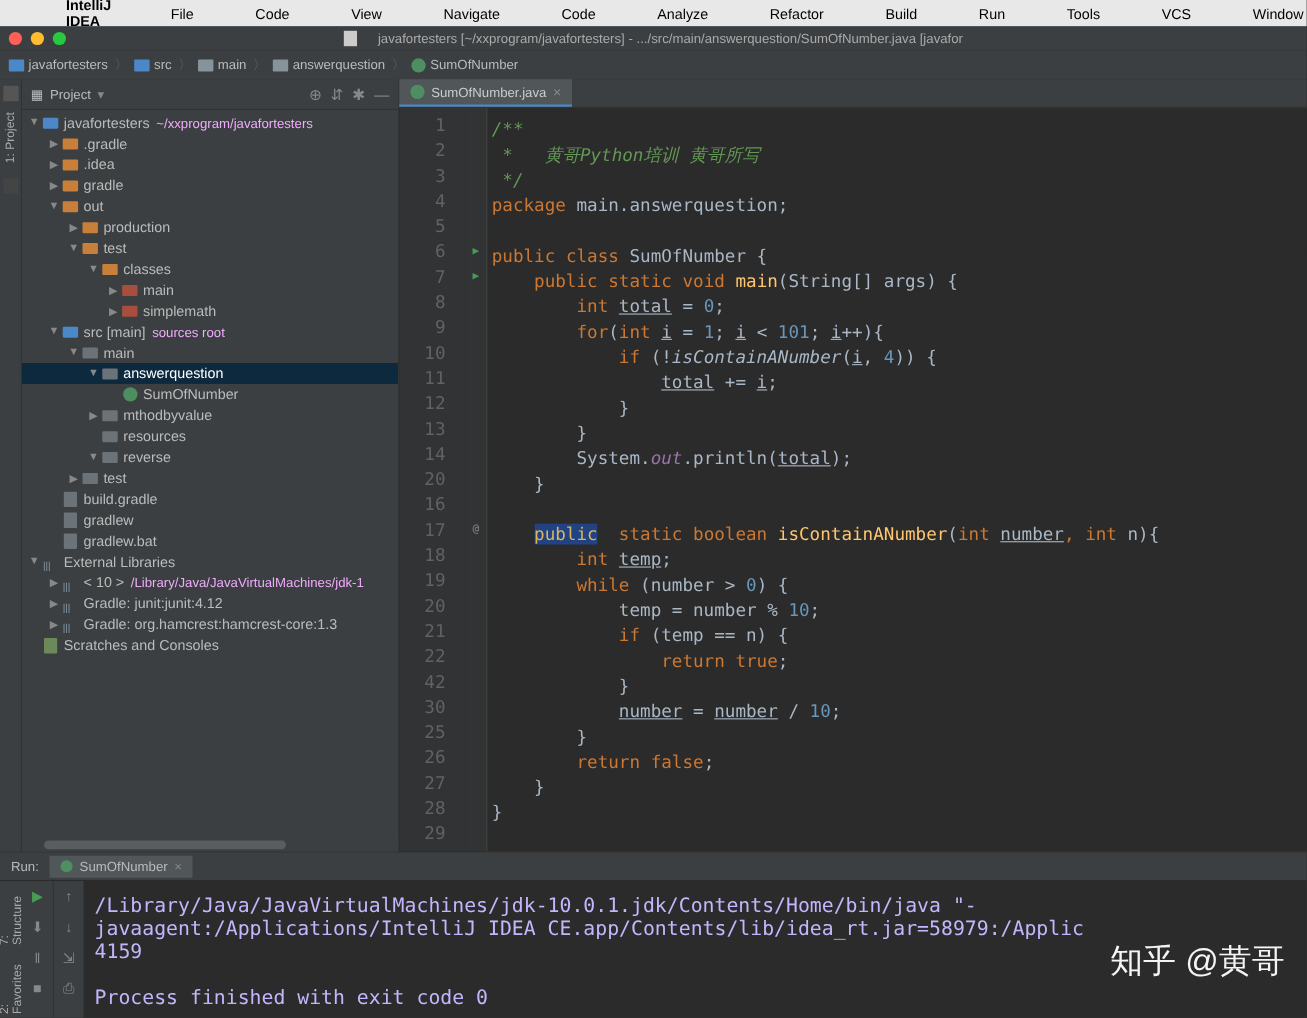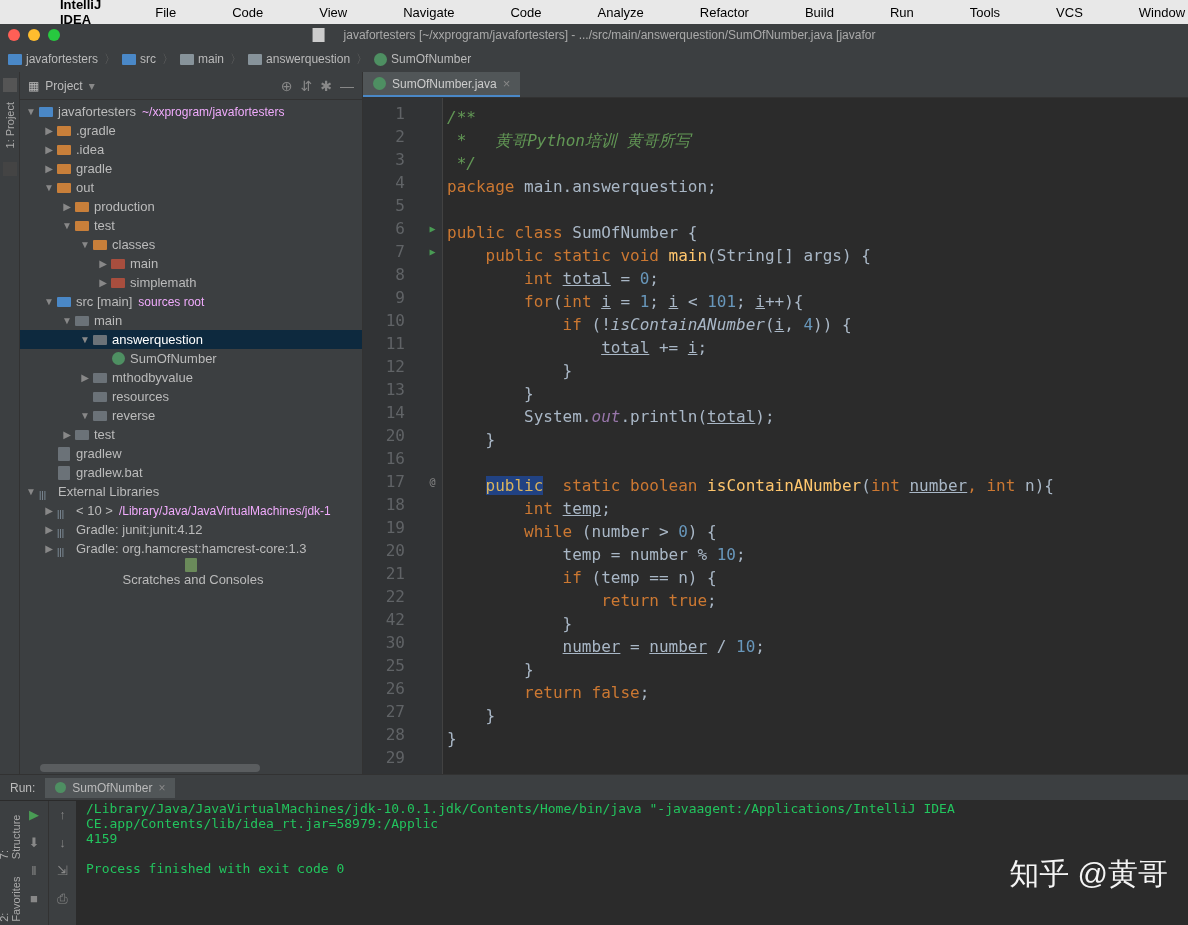--- a/index.html
+++ b/index.html
@@ -61,21 +61,21 @@
 .pur { color: #9876aa; font-style: italic; }
 .ul { text-decoration: underline; }
 .hl { background: #214283; color: #dbb45c; }
 .method { color: #ffc66d; }
 .bottom { background: #3c3f41; border-top: 1px solid #323232; }
 .run-header { height: 26px; display: flex; align-items: center; padding: 0 10px; font-size: 12px; color: #bbb; gap: 10px; border-bottom: 1px solid #2b2b2b; }
 .run-tab { background: #515658; padding: 3px 10px; display: flex; align-items: center; gap: 6px; }
 .run-body { display: flex; height: 125px; }
 .run-tools { width: 28px; background: #3c3f41; display: flex; flex-direction: column; align-items: center; padding-top: 6px; gap: 12px; }
 .run-tools .t { width: 16px; height: 16px; color: #499c54; font-size: 13px; text-align: center; }
-.console { flex: 1; background: #2b2b2b; font-family: "Menlo", monospace; font-size: 13px; color: #22c55e; padding: 0 10px; white-space: pre-wrap; }
+.console { flex: 1; background: #2b2b2b; font-family: "Menlo", monospace; font-size: 18px; color: #c4b5fd; padding: 12px 10px; white-space: pre-wrap; }
 .sidebar-left2 { position: absolute; left: 0; top: 774px; width: 20px; height: 151px; background: #3c3f41; display: flex; flex-direction: column; align-items: center; font-size: 11px; }
 .sidebar-left2 .tab { writing-mode: vertical-rl; transform: rotate(180deg); color: #aaa; padding: 4px 0; }
 .watermark { position: absolute; right: 20px; bottom: 30px; font-size: 30px; color: #fff; font-family: sans-serif; opacity: 0.95; }
 .hscroll { height: 12px; background: #3c3f41; }
 .hscroll .thumb { height: 8px; width: 220px; background: #5a5d5f; border-radius: 4px; margin-left: 20px; margin-top:2px; }
 .menubar-right { margin-left: auto; display:flex; align-items:center; }
 </style>
 </head>
 <body>
 
@@ -285,20 +285,27 @@
           <span class="ico">
             <span class="fd gray"></span>
           </span>
           <span>test</span>
         </div>
         <div class="tree-row" style="padding-left: 22px;">
           <span class="arrow"></span>
           <span class="ico">
             <span class="file-ico"></span>
           </span>
+          <span>build.gradle</span>
+        </div>
+        <div class="tree-row" style="padding-left: 22px;">
+          <span class="arrow"></span>
+          <span class="ico">
+            <span class="file-ico"></span>
+          </span>
           <span>gradlew</span>
         </div>
         <div class="tree-row" style="padding-left: 22px;">
           <span class="arrow"></span>
           <span class="ico">
             <span class="file-ico"></span>
           </span>
           <span>gradlew.bat</span>
         </div>
         <div class="tree-row" style="padding-left: 4px;">
@@ -323,21 +330,21 @@
           </span>
           <span>Gradle: junit:junit:4.12</span>
         </div>
         <div class="tree-row" style="padding-left: 22px;">
           <span class="arrow">▶</span>
           <span class="ico">
             <span class="lib"></span>
           </span>
           <span>Gradle: org.hamcrest:hamcrest-core:1.3</span>
         </div>
-        <div class="tree-row" style="padding-left: 4px; flex-direction: column;">
+        <div class="tree-row" style="padding-left: 4px;">
           <span class="arrow"></span>
           <span class="ico">
             <span class="file-ico" style="background:#6a8a5a;"></span>
           </span>
           <span>Scratches and Consoles</span>
         </div>
       </div>
     <div class="hscroll">
         <div class="thumb"></div>
       </div>

